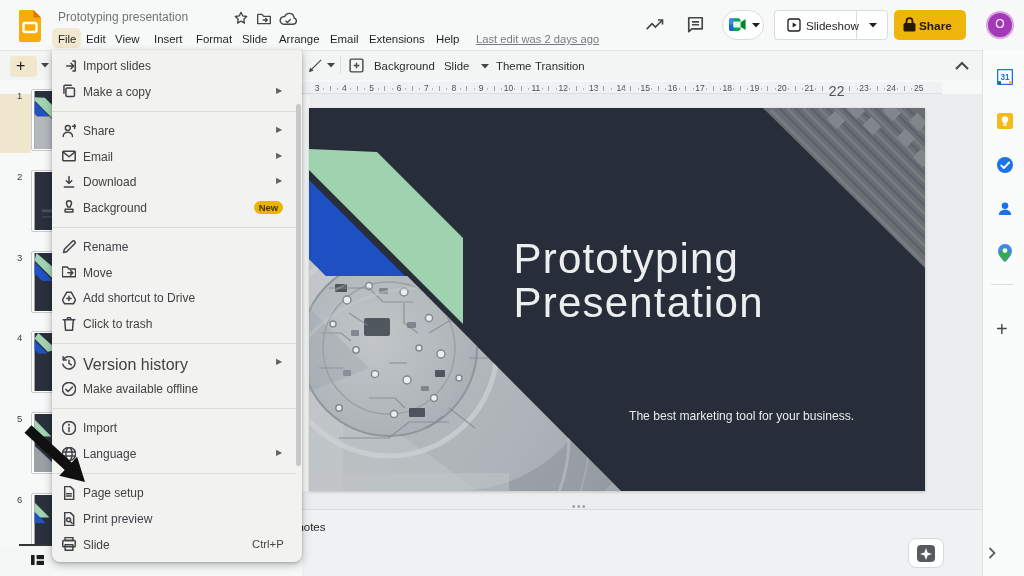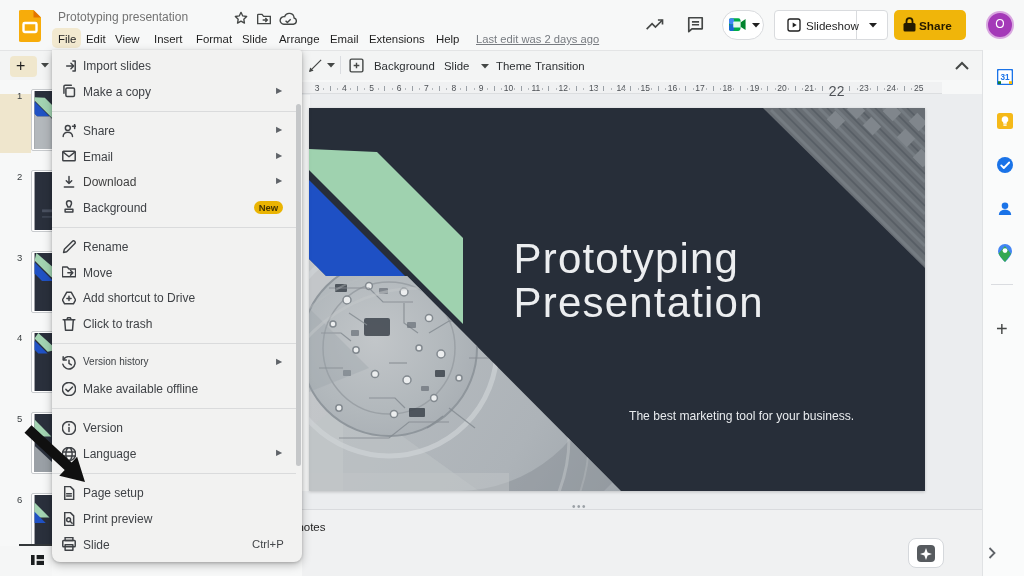--- a/index.html
+++ b/index.html
@@ -511,34 +511,34 @@
       <path d="M6.5 7 l1 13 h9 l1-13" fill="none"></path>
       <path d="M4.5 6.5 h15 M9.5 6 l0.7-2 h3.6 l0.7 2" fill="none"></path>
     </svg>
     <div class="abs" style="left:83px;top:316.9px;font-size:12px;color:#3f4246;z-index:11;">Click to trash</div>
     <div class="abs" style="left:52px;top:343.2px;width:244px;height:1px;background:#dadbdc;z-index:11;"></div>
     <svg class="abs" style="left:62px;top:355.9px;z-index:11;" width="14" height="14" viewBox="3 3 18 18" stroke="#3f4246" stroke-width="1.9" stroke-linecap="round" stroke-linejoin="round" fill="none">
       <path d="M5 7.5 a8 8 0 1 1 -1 6" fill="none"></path>
       <path d="M4.5 4 v4 h4" fill="none"></path>
       <path d="M12 8.5 v4 l3 2" fill="none"></path>
     </svg>
-    <div class="abs" style="left:83px;top:356.29999999999995px;font-size:10px;color:#3f4246;z-index:11;">Version history</div>
+    <div class="abs" style="left:83px;top:356.29999999999995px;font-size:16px;color:#3f4246;z-index:11;">Version history</div>
     <div class="abs" style="left:276px;top:357.4px;font-size:8px;color:#5f6368;z-index:11;">▶</div>
     <svg class="abs" style="left:62px;top:381.5px;z-index:11;" width="14" height="14" viewBox="3 3 18 18" stroke="#3f4246" stroke-width="1.9" stroke-linecap="round" stroke-linejoin="round" fill="none">
       <circle cx="12" cy="12" r="8.5" fill="none"></circle>
       <path d="M8 12.5 l2.8 2.8 L16.5 9.5" fill="none"></path>
     </svg>
     <div class="abs" style="left:83px;top:381.9px;font-size:12px;color:#3f4246;z-index:11;">Make available offline</div>
     <div class="abs" style="left:52px;top:408.2px;width:244px;height:1px;background:#dadbdc;z-index:11;"></div>
     <svg class="abs" style="left:62px;top:420.9px;z-index:11;" width="14" height="14" viewBox="3 3 18 18" stroke="#3f4246" stroke-width="1.9" stroke-linecap="round" stroke-linejoin="round" fill="none">
       <circle cx="12" cy="12" r="8.5" fill="none"></circle>
       <path d="M12 11.2 v5.3" fill="none"></path>
       <path d="M12 7.2 v1.4" fill="none"></path>
     </svg>
-    <div class="abs" style="left:83px;top:421.29999999999995px;font-size:12px;color:#3f4246;z-index:11;">Version</div>
+    <div class="abs" style="left:83px;top:421.29999999999995px;font-size:12px;color:#3f4246;z-index:11;">Import</div>
     <svg class="abs" style="left:62px;top:446.5px;z-index:11;" width="14" height="14" viewBox="3 3 18 18" stroke="#3f4246" stroke-width="1.9" stroke-linecap="round" stroke-linejoin="round" fill="none">
       <circle cx="12" cy="12" r="8.5" fill="none"></circle>
       <ellipse cx="12" cy="12" rx="4" ry="8.5" fill="none"></ellipse>
       <path d="M4 9.5 h16 M4 14.5 h16" fill="none"></path>
     </svg>
     <div class="abs" style="left:83px;top:446.9px;font-size:12px;color:#3f4246;z-index:11;">Language</div>
     <div class="abs" style="left:276px;top:448px;font-size:8px;color:#5f6368;z-index:11;">▶</div>
     <div class="abs" style="left:52px;top:473.2px;width:244px;height:1px;background:#dadbdc;z-index:11;"></div>
     <svg class="abs" style="left:62px;top:485.9px;z-index:11;" width="14" height="14" viewBox="3 3 18 18" stroke="#3f4246" stroke-width="1.9" stroke-linecap="round" stroke-linejoin="round" fill="none">
       <path d="M6.5 3.5 h7 L18 8 V20.5 H6.5 Z" fill="none"></path>

